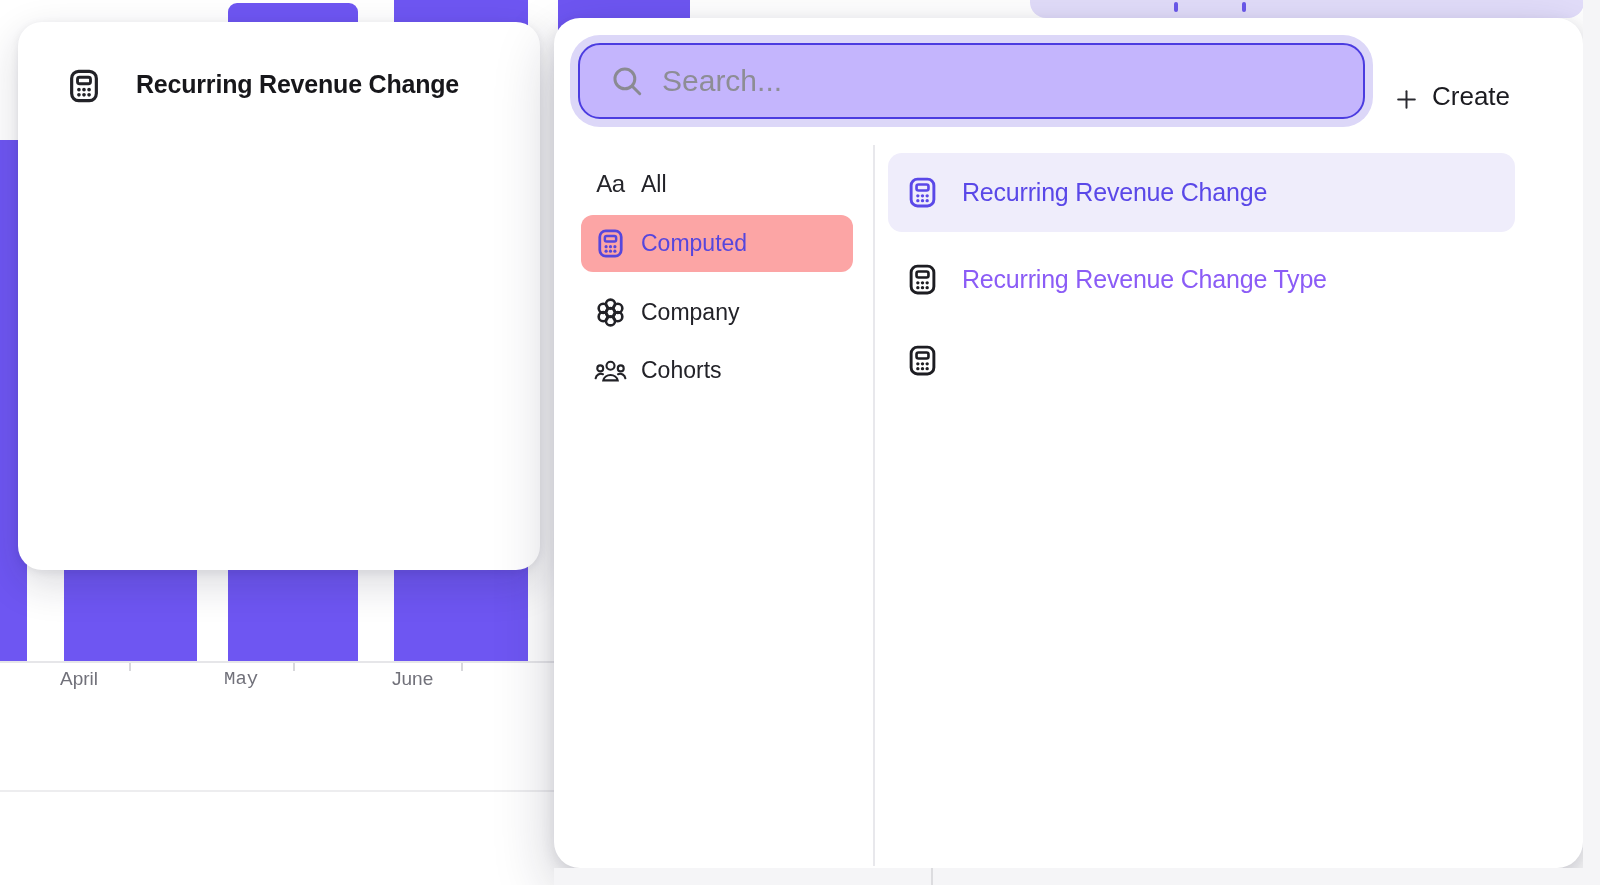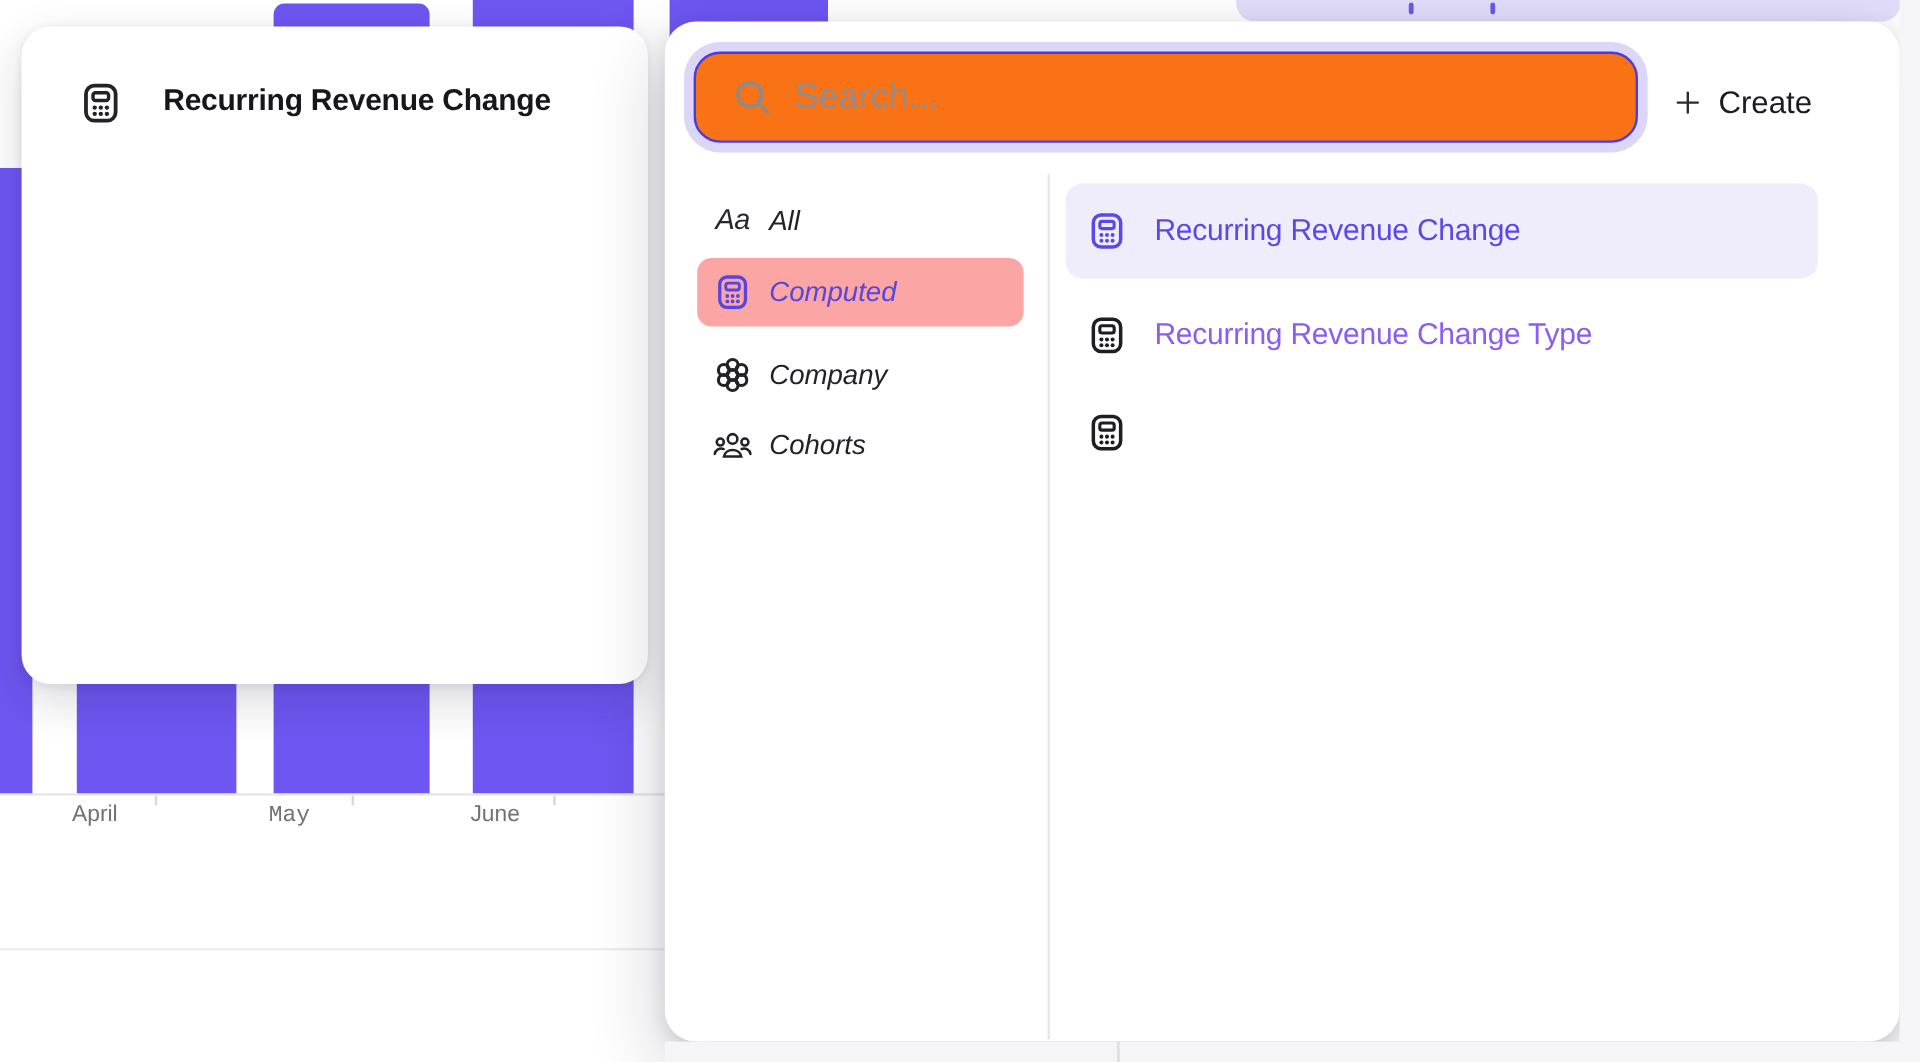--- a/index.html
+++ b/index.html
@@ -30,37 +30,37 @@
                    color:#17171b; letter-spacing:-0.2px; }
   .tooltip-body { position:absolute; left:44px; top:134px; width:482px;
                   font-size:20.5px; line-height:39px; color:#66666e; }
   .tooltip-body a { color:#2643e9; text-decoration:underline; text-underline-offset:4px; }
 
   
   .modal { position:absolute; left:554px; top:18px; width:1029px; height:850px;
            background:#ffffff; border-radius:26px;
            box-shadow:0 24px 60px rgba(23,23,48,.22), 0 4px 14px rgba(23,23,48,.10); }
   .search-wrap { position:absolute; left:24px; top:25px; width:787px; height:76px;
-                 background:#f97316; border:2.5px solid #4b3ce0; border-radius:22px;
+                 background:#c4b5fd; border:2.5px solid #4b3ce0; border-radius:22px;
                  box-shadow:0 0 0 8px #dcd7f8; display:flex; align-items:center; }
   .search-icon { width:34px; height:34px; color:#8a8a92; margin-left:30px; flex:0 0 auto; }
   .search-input { flex:1; height:60px; border:none; outline:none; margin-left:18px;
                   font-family:"Liberation Sans",sans-serif; font-size:30px; color:#2a2a30;
                   background:transparent; }
   .search-input::placeholder { color:#8d8d95; }
   .create-btn { position:absolute; left:840px; top:40px; height:54px; display:flex;
-                align-items:center; gap:13px; cursor:pointer; color:#1b1b20; }
+                align-items:flex-end; gap:13px; cursor:pointer; color:#1b1b20; }
   .create-btn .plus { width:25px; height:25px; color:#2a2a30; }
   .create-btn .lbl { font-size:26px; font-weight:500; }
 
   .v-divider { position:absolute; left:319px; top:127px; bottom:2px; width:1.5px;
                background:#e8e8ec; }
 
   .filter-row { position:absolute; left:27px; width:272px; height:56px; display:flex;
-                align-items:center; border-radius:12px; cursor:pointer;font-style:italic; }
+                align-items:center; border-radius:12px; cursor:pointer; }
   .filter-row .f-icon { width:33px; height:33px; margin-left:13px; flex:0 0 auto;
                         display:flex; align-items:center; justify-content:center; color:#222227; }
   .filter-row .f-label { margin-left:14px; font-size:23px; color:#222228; }
   .filter-row.selected { background:#fca5a5; }
   .filter-row.selected .f-icon, .filter-row.selected .f-label { color:#5646dd; }
   .aa-glyph { font-size:24px; font-weight:500; color:#26262b; letter-spacing:-0.5px; }
 
   .result-row { position:absolute; left:334px; width:627px; display:flex; align-items:center;
                 border-radius:14px; cursor:pointer; }
   .result-row .r-icon { width:35px; height:35px; margin-left:17px; flex:0 0 auto; color:#1d1d22; }

